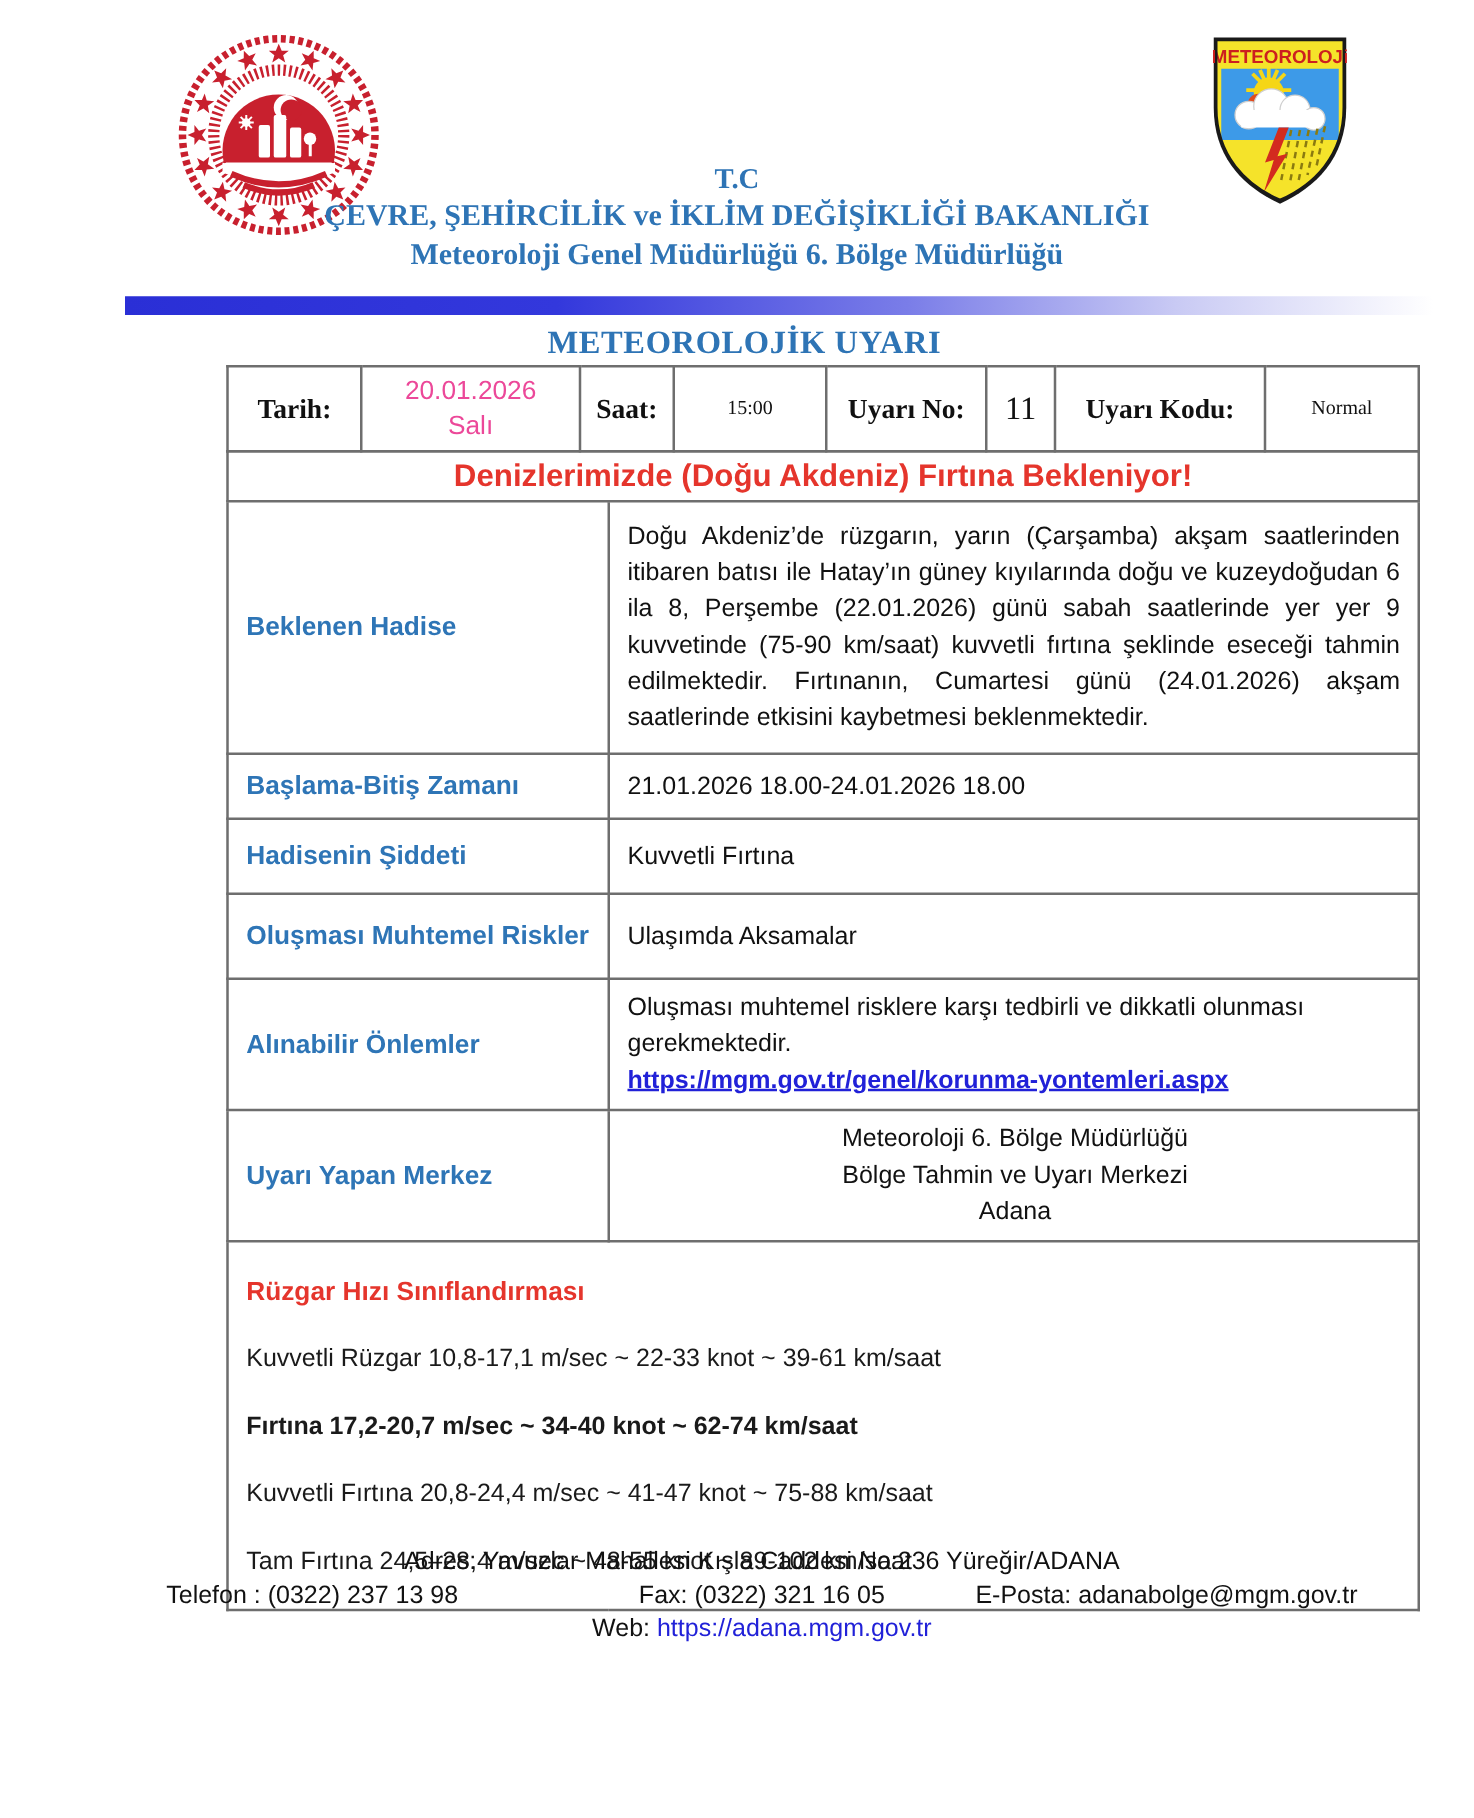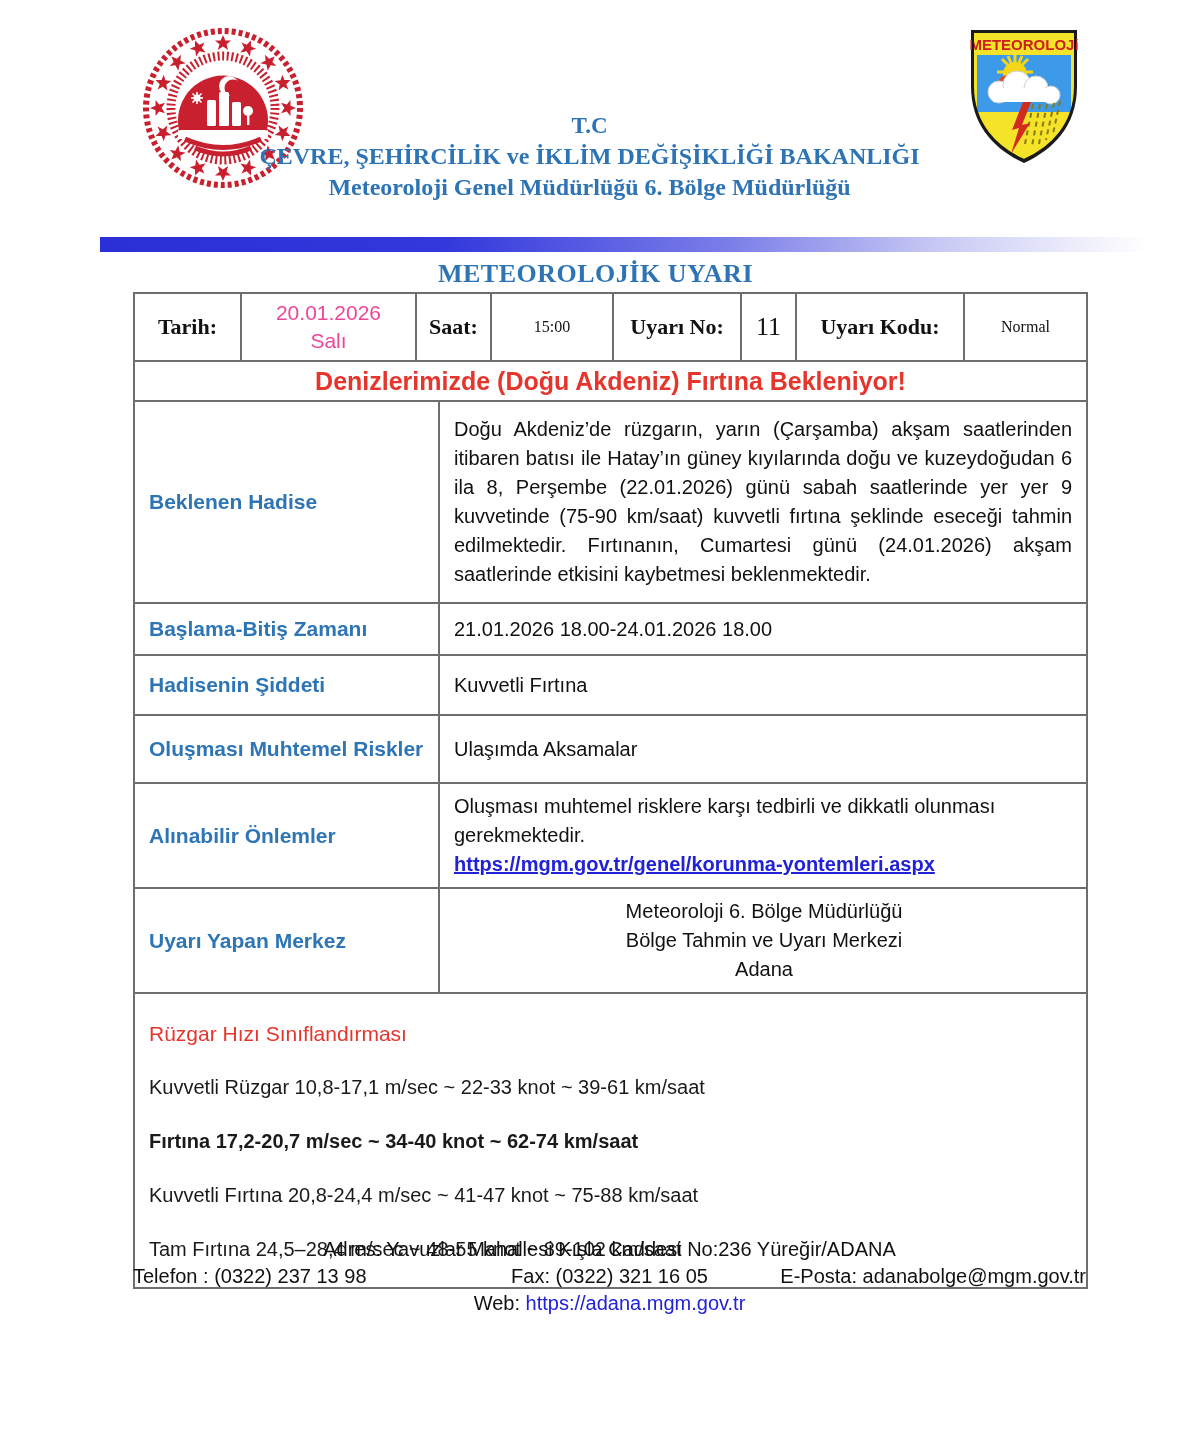--- a/index.html
+++ b/index.html
@@ -8,21 +8,21 @@
     width:1179px; height:1454px; position:relative;
     font-family:"Liberation Sans", sans-serif;
     color:#1a1a1a;
   }
 
   
   .ministry-logo { position:absolute; left:138px; top:20px; width:170px; height:175px; }
   .met-logo      { position:absolute; left:963px; top:24px; width:122px; height:144px; }
 
   .header-text {
-    position:absolute; left:0; top:111px; width:100%;
+    position:absolute; left:0; top:128px; width:100%;
     text-align:center; color:#2e74b5;
     font-family:"Liberation Serif", serif; font-weight:bold;
   }
   .header-text .l1 { font-size:23px; line-height:30px; }
   .header-text .l2 { font-size:24px; line-height:31px; }
   .header-text .l3 { font-size:24px; line-height:31px; }
 
   .blue-bar {
     position:absolute; left:100px; top:237px; width:1079px; height:15px;
     background:linear-gradient(to right,#2a2fd6 0%,#3338dc 32%,#7a7de8 58%,#c9caf4 78%,#ffffff 97%);
@@ -30,21 +30,21 @@
 
   .doc-title {
     position:absolute; left:0; top:259px; width:100%;
     text-align:center; color:#2e74b5;
     font-family:"Liberation Serif", serif; font-weight:bold;
     font-size:26px; letter-spacing:0.5px;padding-left:12px;
   }
 
   
   .tables { position:absolute; left:133px; top:292px; width:953px; }
-  table { border-collapse:collapse; table-layout:fixed; width:953px; }
+  table { border-collapse:collapse; table-layout:fixed; width:953px;margin-left:48px; }
   td { border:2px solid #6e6e6e; vertical-align:middle; }
 
   .info-table td { text-align:center; }
   .lbl-serif { font-family:"Liberation Serif", serif; font-weight:bold; font-size:22px; color:#111; }
   .val-serif { font-family:"Liberation Serif", serif; font-size:16px; color:#111; }
   .val-no    { font-family:"Liberation Serif", serif; font-size:26px; color:#111; }
   .val-sans  { font-size:21px; color:#ec4899; line-height:28px; }
   .info-table tr { height:68px; }
 
   .main-table { margin-top:-2px; }
@@ -65,21 +65,21 @@
   .r-risk    td { height:68px;  }
   .r-measure td { height:92px;  }
   .r-center  td { height:94px;  }
 
   .doc-link {
     color:#2121d8; font-weight:bold; text-decoration:underline;
     font-size:20px; cursor:pointer;
   }
 
   .wind-cell { padding:28px 14px 24px 14px; }
-  .wind-title { color:#e5352c; font-weight:normal; font-size:21px; margin-bottom:30px; }
+  .wind-title { color:#e5352c; font-weight:bold; font-size:21px; margin-bottom:30px; }
   .wind-line  { font-size:20px; margin-bottom:31px; }
   .wind-line.bold { font-weight:bold; }
   .wind-line:last-child { margin-bottom:2px; }
 
   
   .footer { position:absolute; left:133px; top:1236px; width:953px; font-size:20px; color:#111; }
   .footer .f-line1 { text-align:center; line-height:27px; }
   .footer .f-line2 { display:grid; grid-template-columns:1fr auto 1fr; line-height:27px; }
   .footer .f-line2 .left   { text-align:left; }
   .footer .f-line2 .center { text-align:center; padding:0 30px; }

